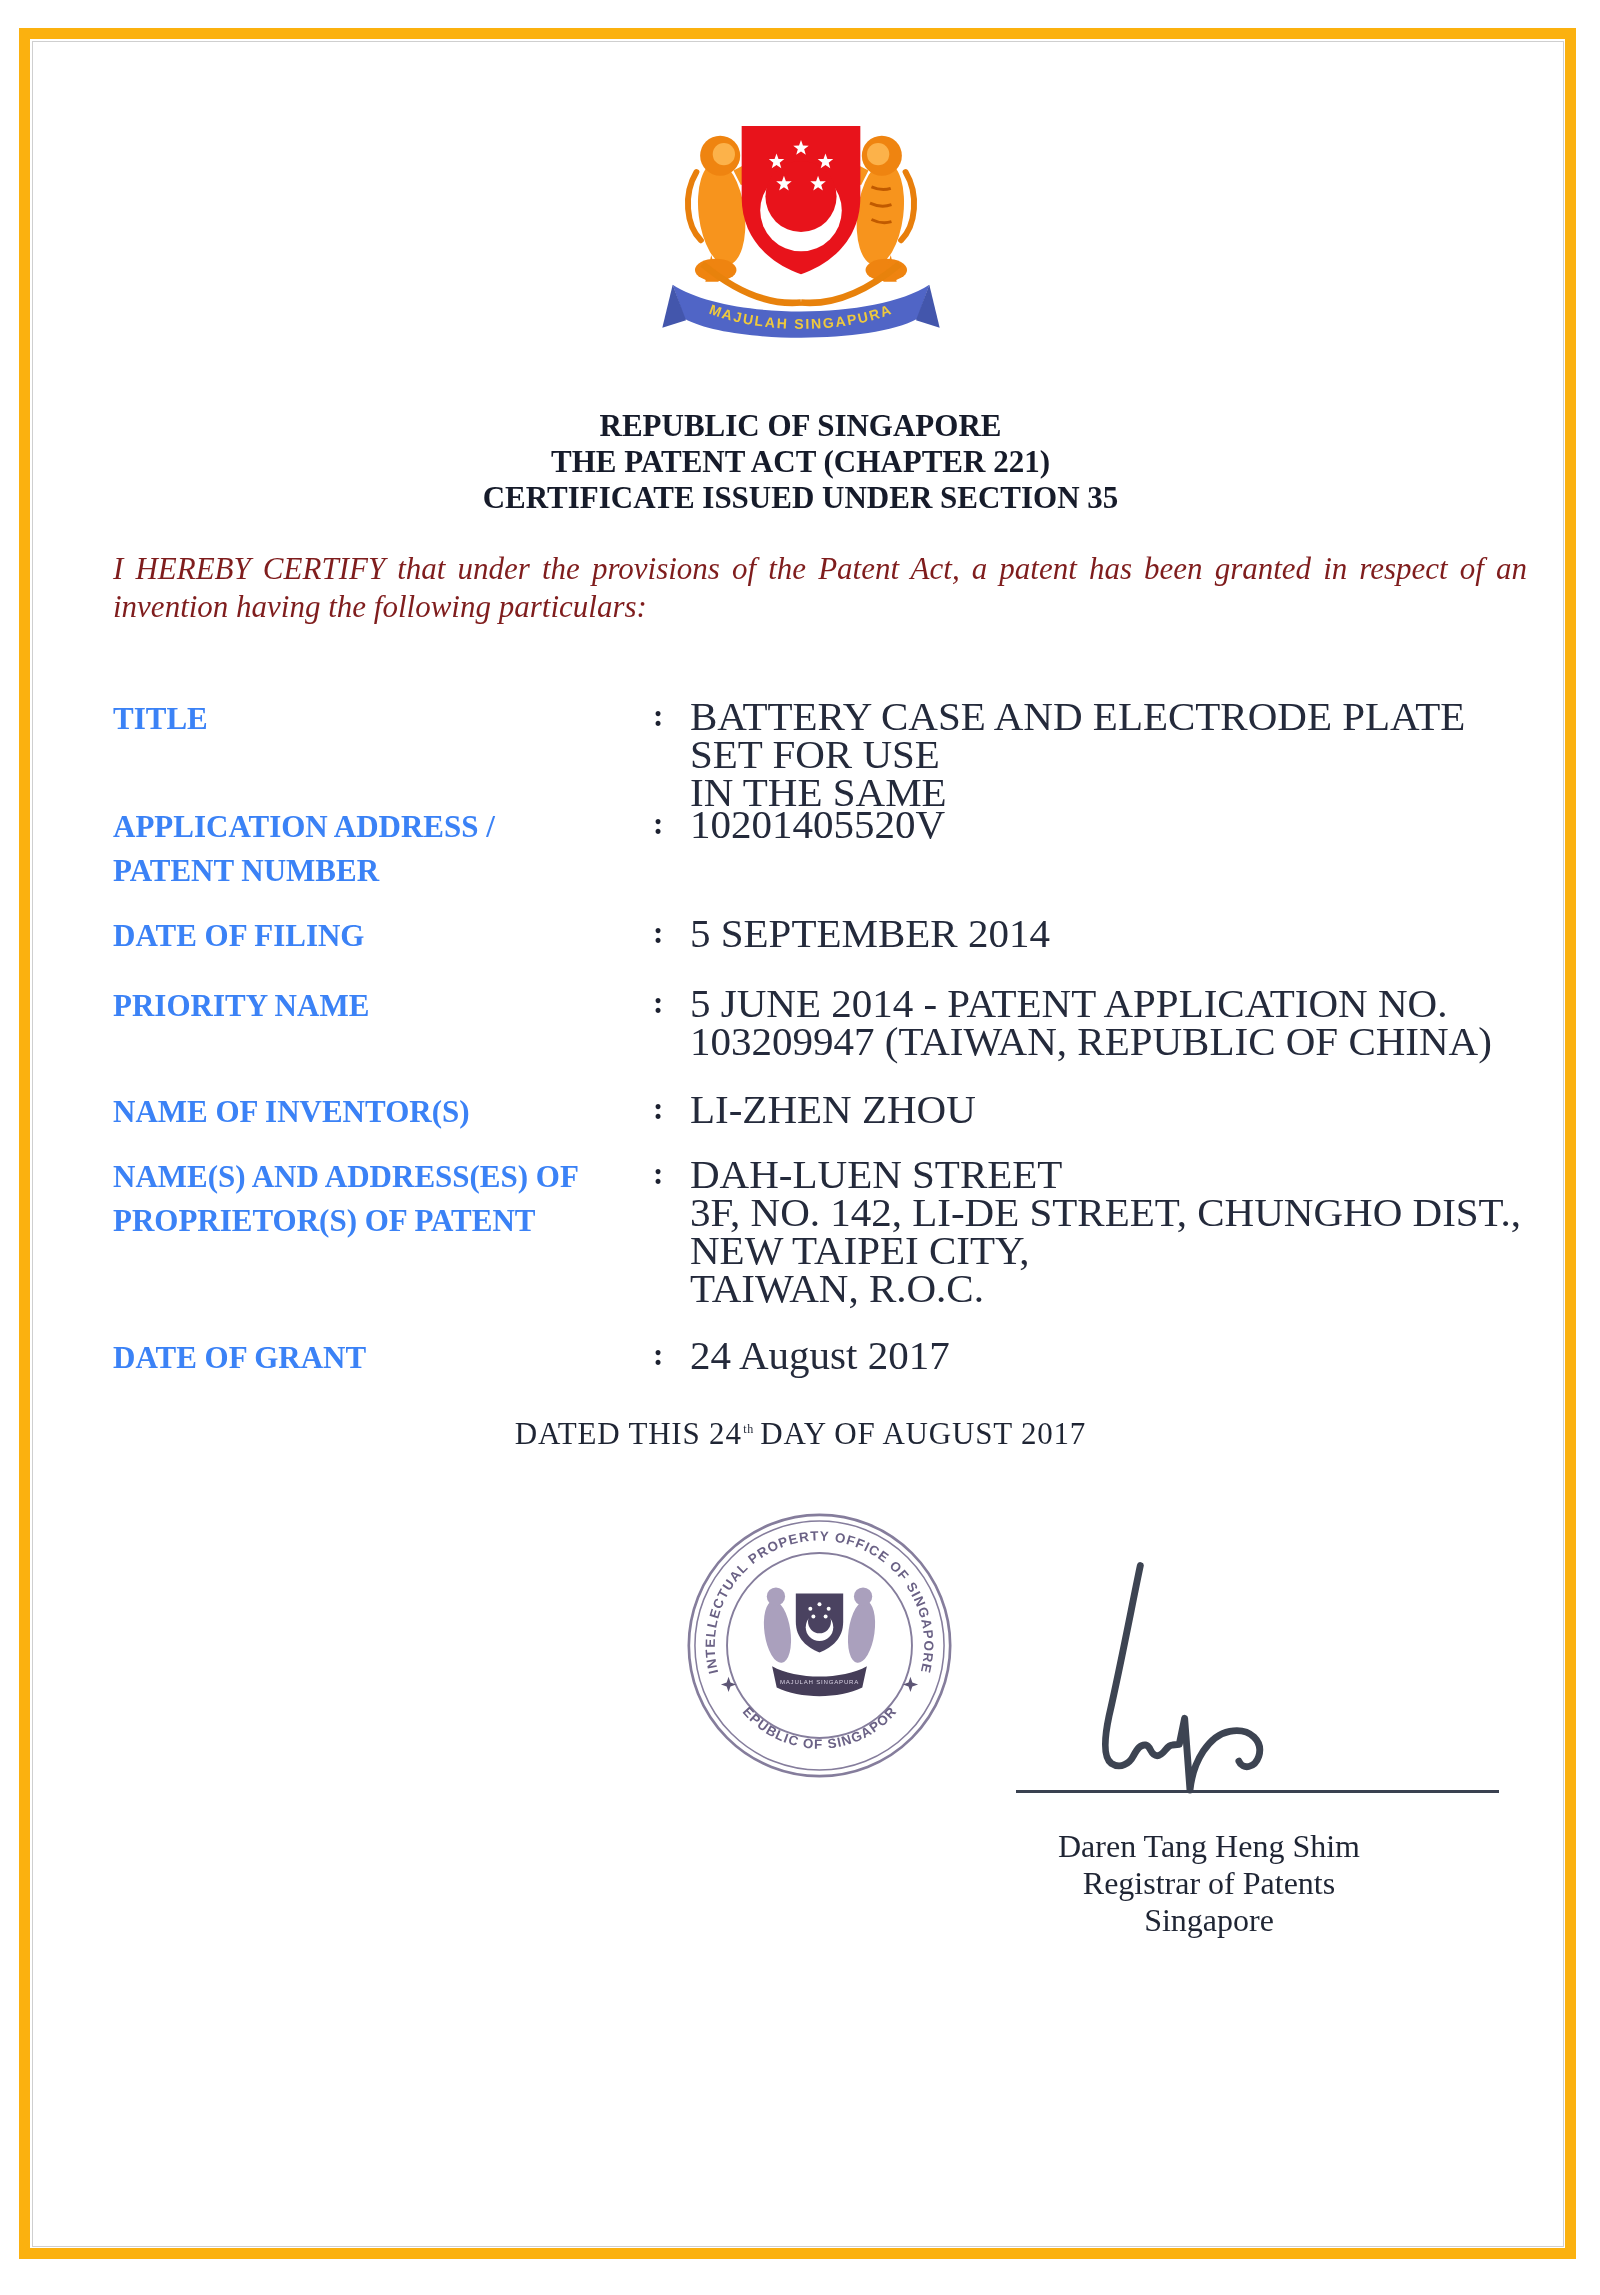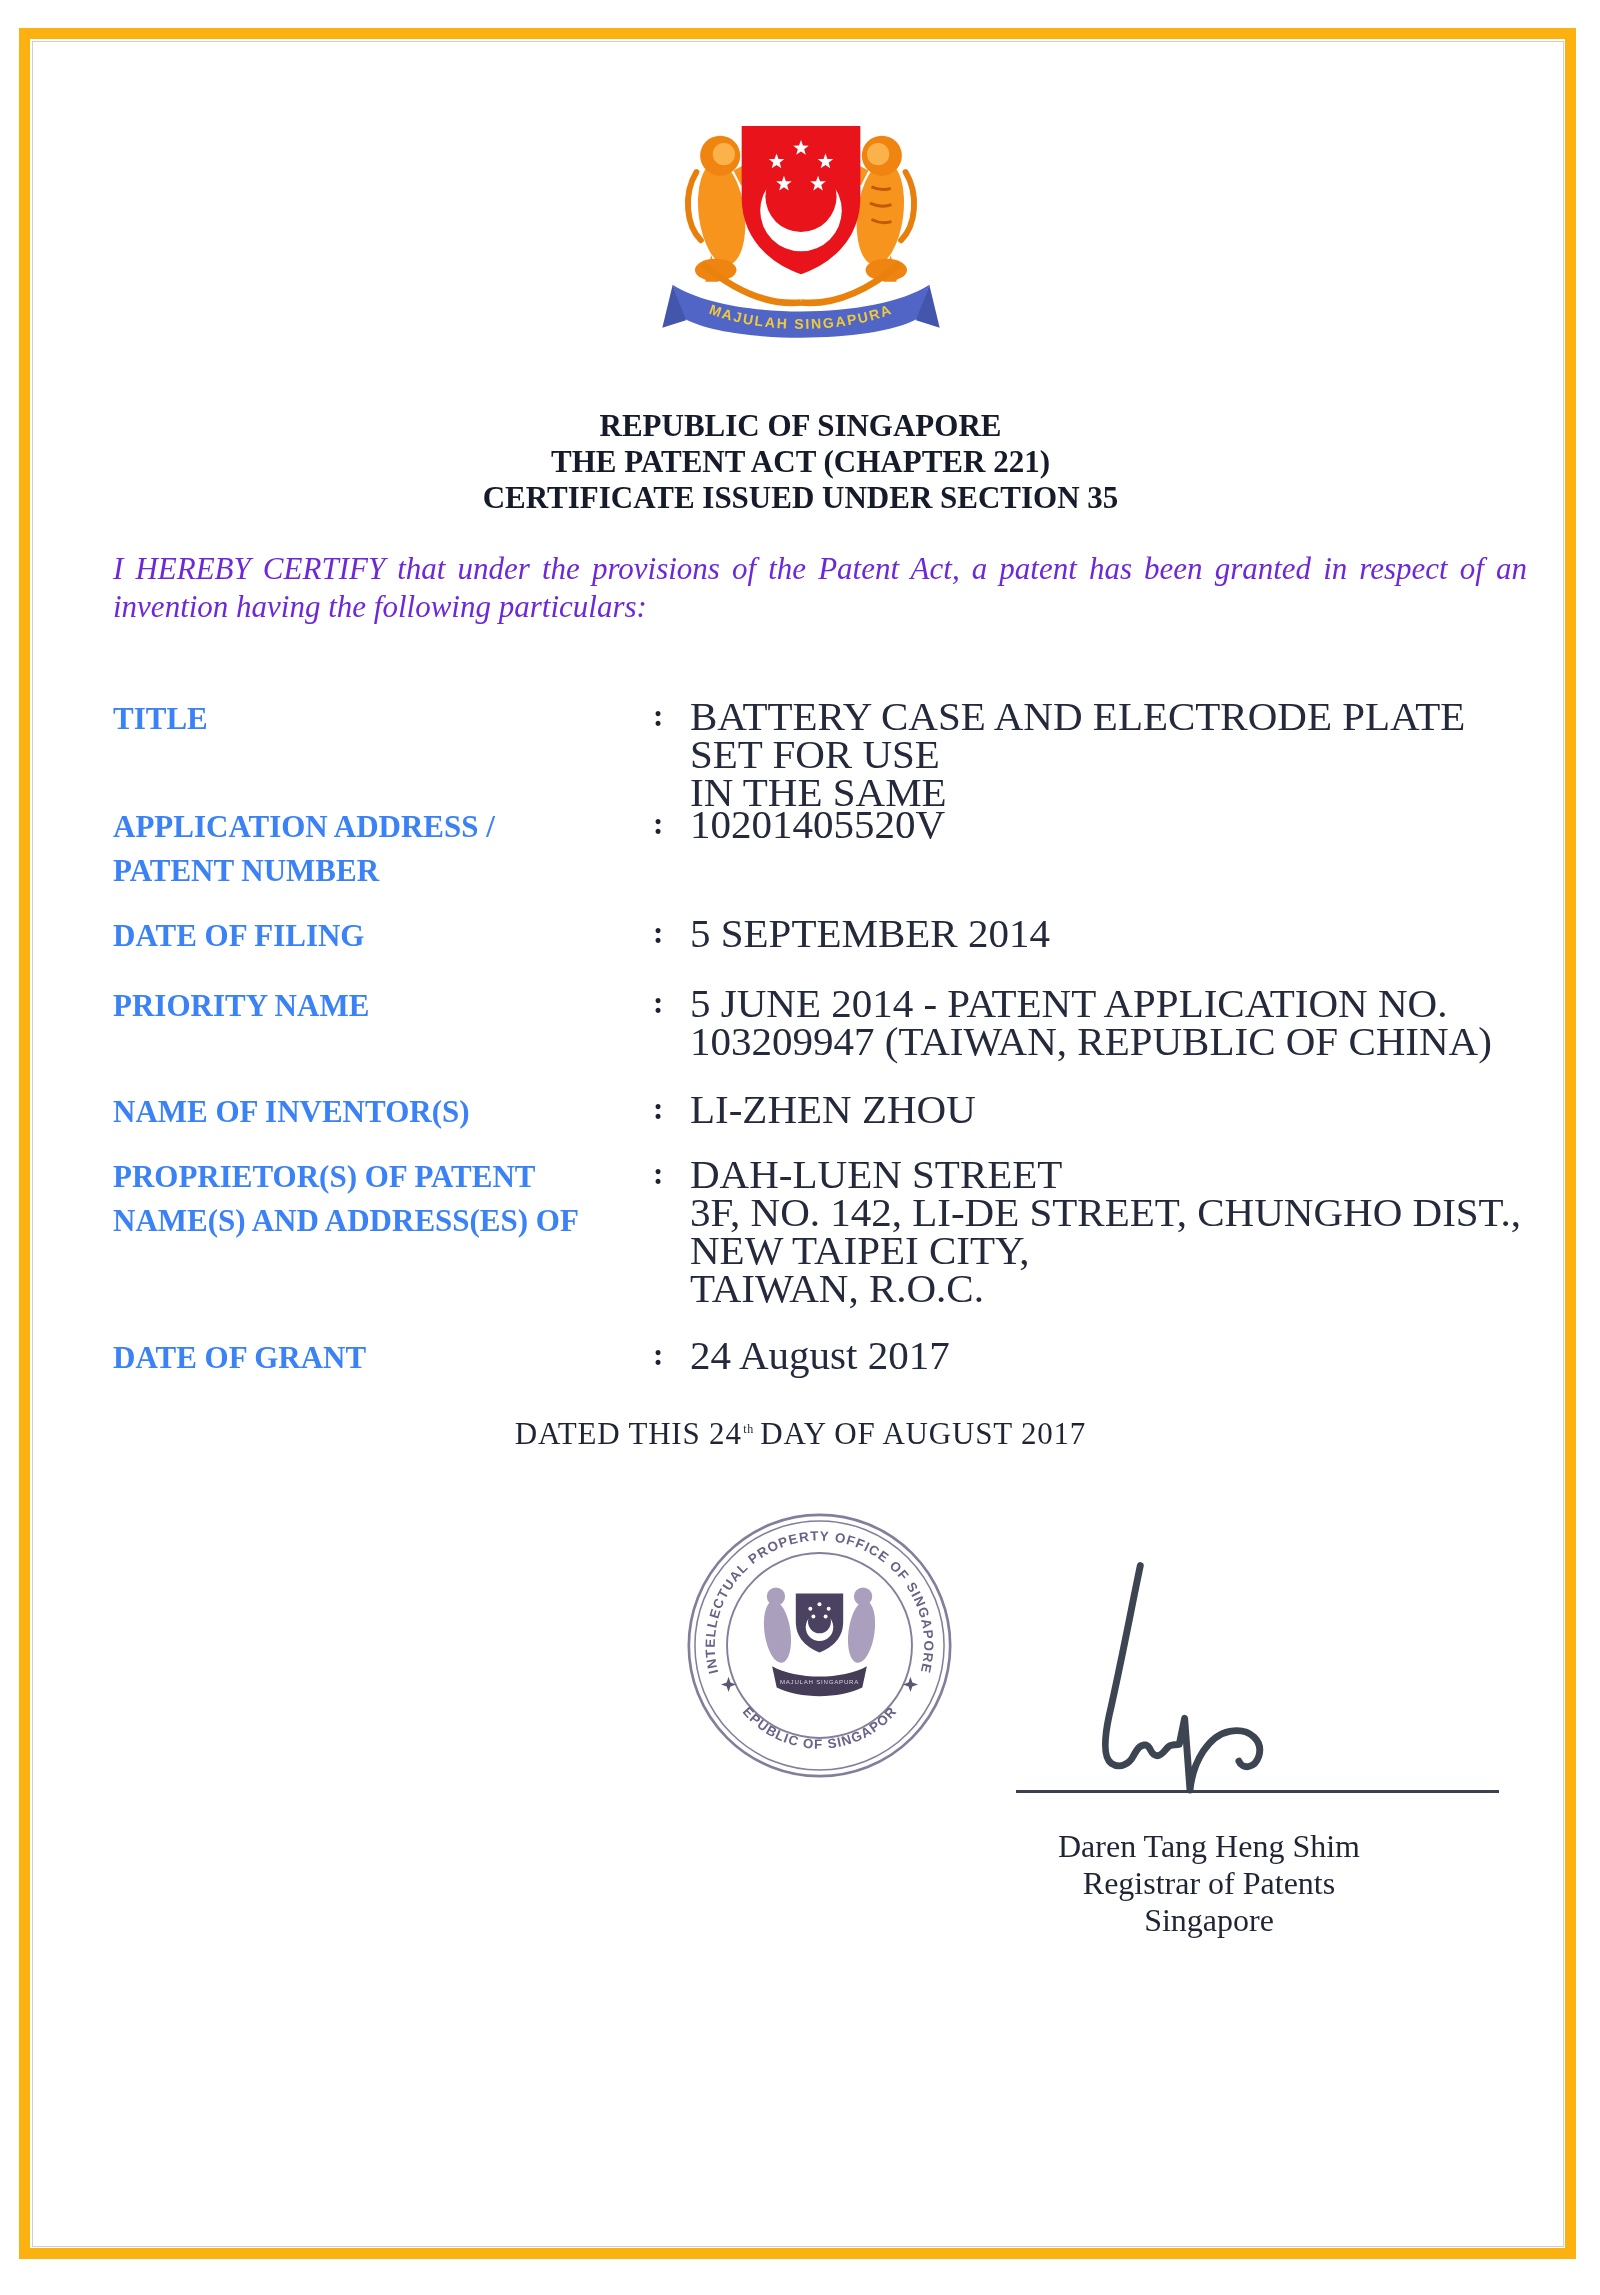--- a/index.html
+++ b/index.html
@@ -15,21 +15,21 @@
     position:absolute;left:1.5px;top:1.5px;right:1.5px;bottom:1.5px;
     border:0.8px solid #cfcfcf;
   }
   .emblem{position:absolute;left:652px;top:83px;width:298px;height:267px;}
   .heading{
     position:absolute;left:0;top:408px;width:1601px;text-align:center;
     font-weight:bold;font-size:31px;line-height:36px;color:#161b2a;
   }
   .intro{
     position:absolute;left:113px;top:550px;width:1414px;
-    font-style:italic;font-size:31px;line-height:38px;text-align:justify;color:#6d28d9;
+    font-style:italic;font-size:31px;line-height:38px;text-align:justify;color:#7f1d1d;
   }
   .row{position:absolute;left:113px;width:1437px;}
   .flabel{
     position:absolute;left:0;top:0;width:535px;
     font-weight:bold;font-size:31px;line-height:44px;color:#3b82f6;
   }
   .fcolon{
     position:absolute;left:540px;top:0;width:23px;
     font-weight:bold;font-size:31px;line-height:38px;color:#1c2130;
   }
@@ -167,22 +167,22 @@
       <div>NAME OF INVENTOR(S)</div>
     </div>
     <div class="fcolon">:</div>
     <div class="fvalue">
       <div>LI-ZHEN ZHOU</div>
     </div>
   </div>
 
   <div class="row" style="top:1155px">
     <div class="flabel">
+      <div>NAME(S) AND ADDRESS(ES) OF</div>
       <div>PROPRIETOR(S) OF PATENT</div>
-      <div>NAME(S) AND ADDRESS(ES) OF</div>
     </div>
     <div class="fcolon">:</div>
     <div class="fvalue">
       <div>DAH-LUEN STREET</div>
       <div>3F, NO. 142, LI-DE STREET, CHUNGHO DIST.,</div>
       <div>NEW TAIPEI CITY,</div>
       <div>TAIWAN, R.O.C.</div>
     </div>
   </div>
 

